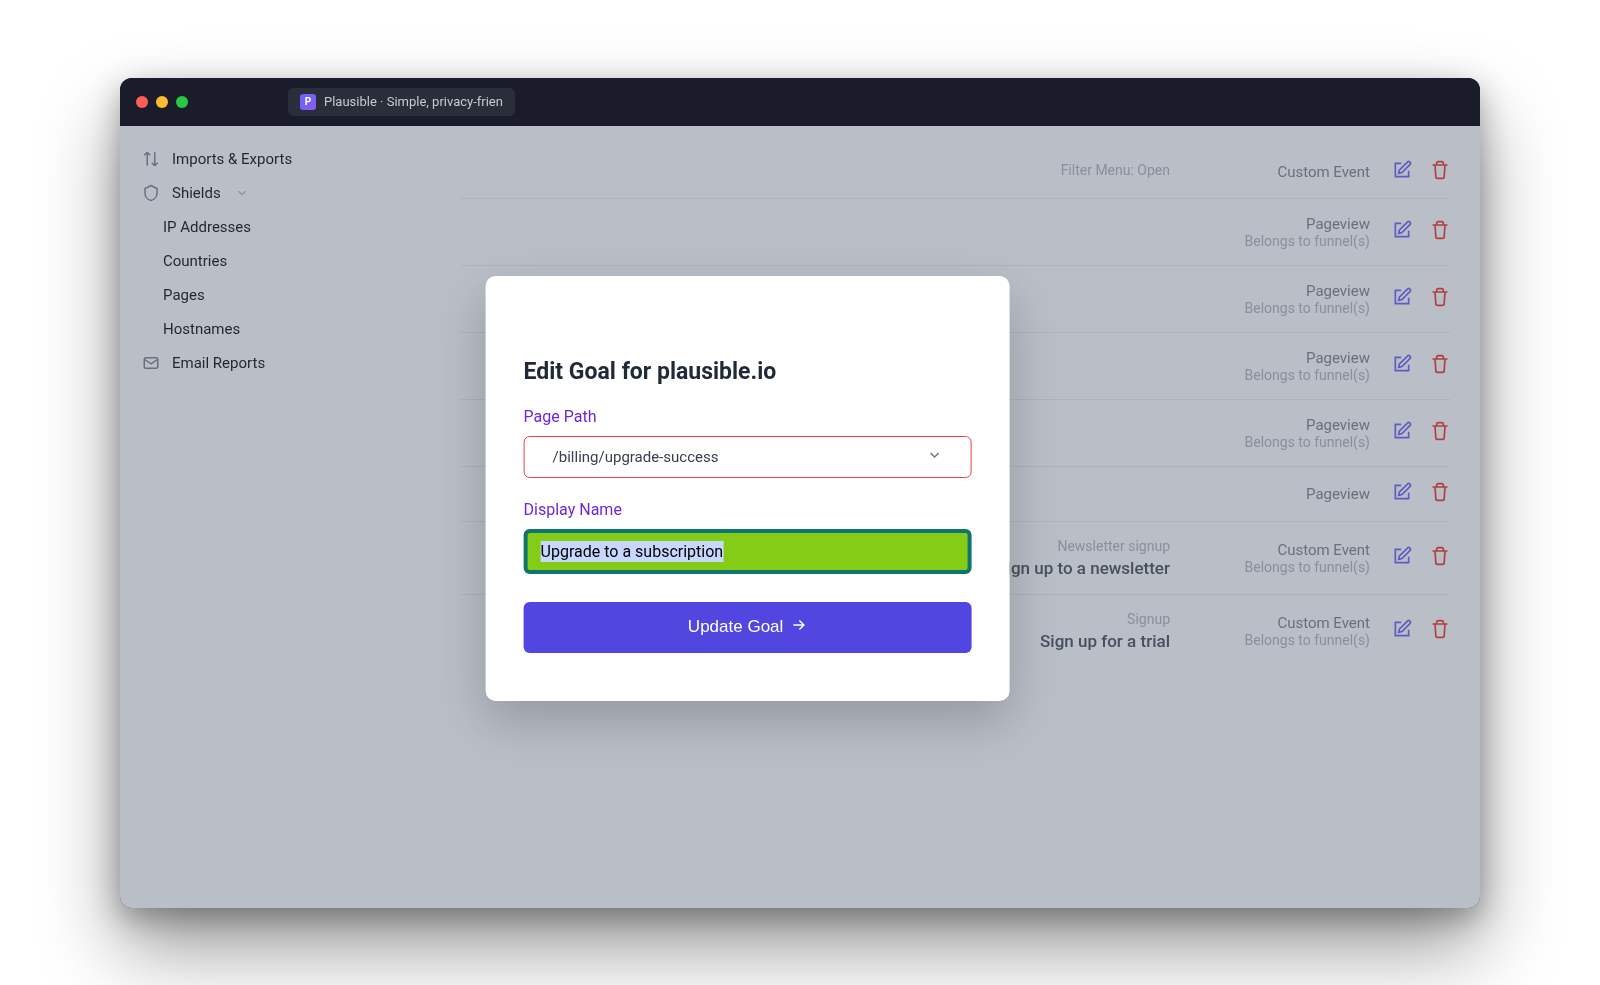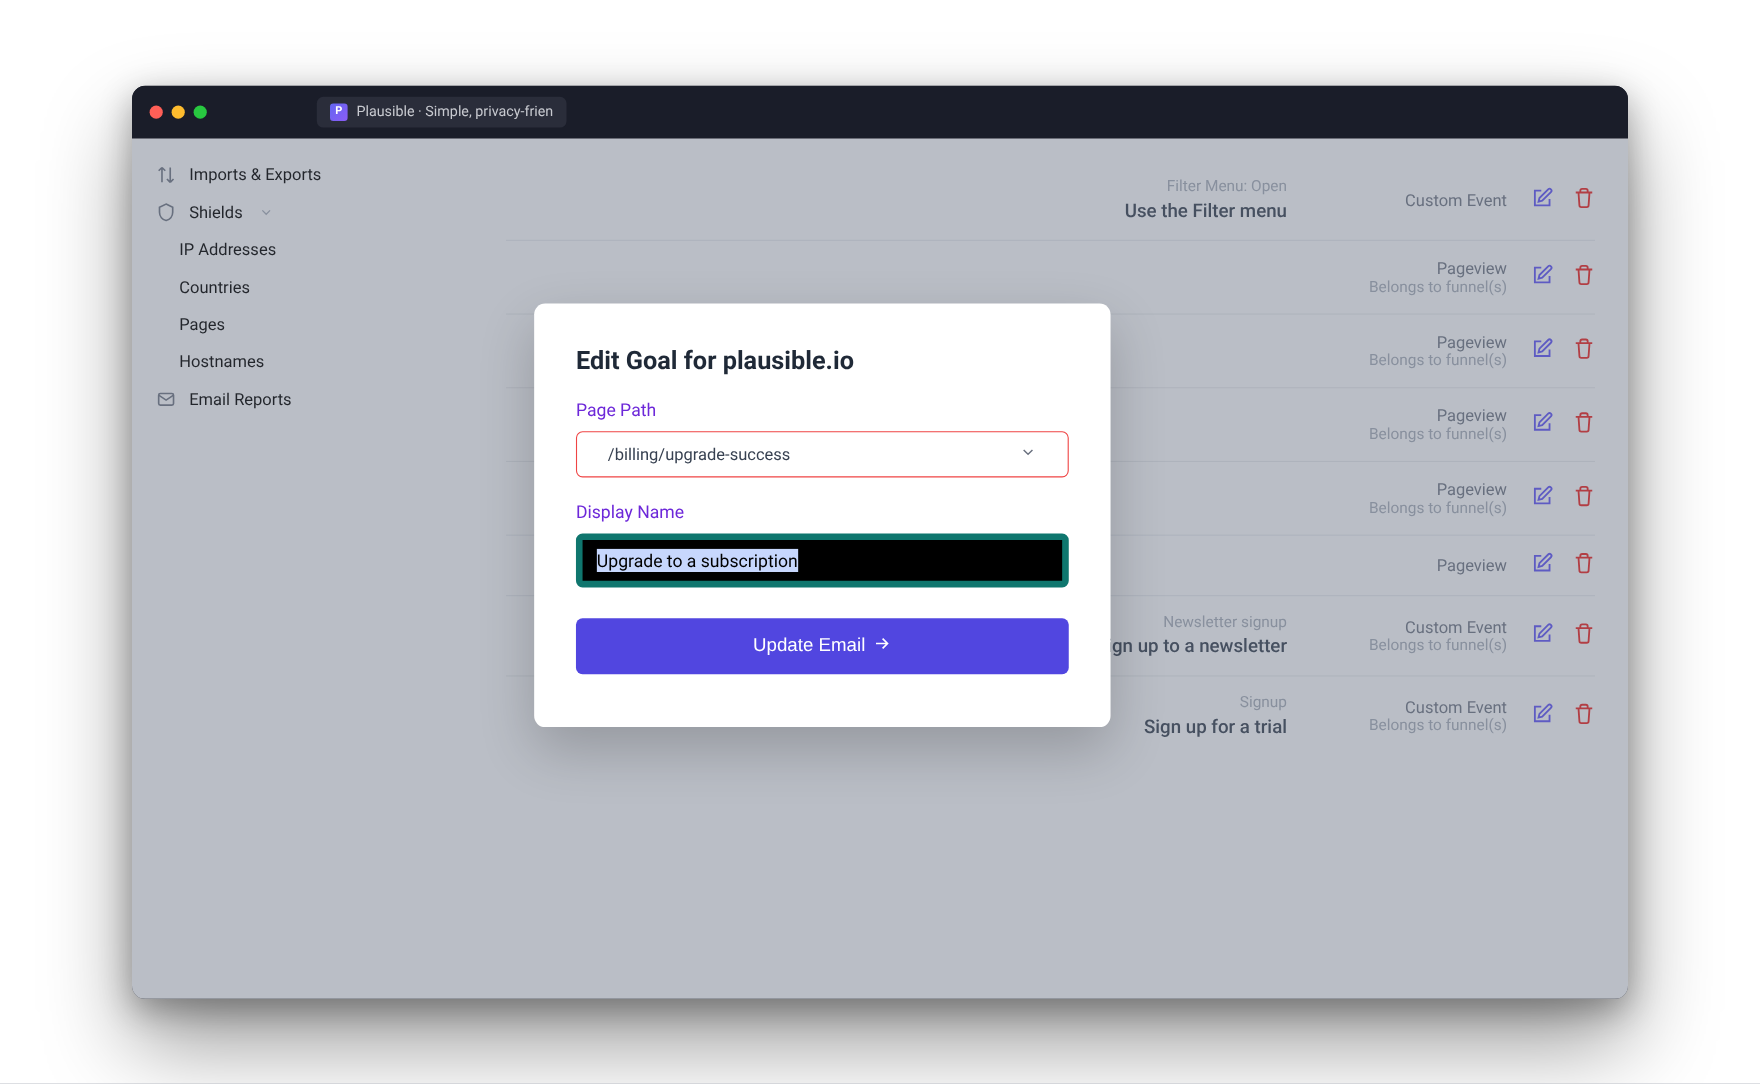--- a/index.html
+++ b/index.html
@@ -28,24 +28,24 @@
     .goal-left { flex: 1; }
     .goal-label { color: #9ca3af; font-size: 14px; margin-bottom: 4px; }
     .goal-title { color: #374151; font-size: 17px; font-weight: 500; }
     .goal-right { display: flex; align-items: center; gap: 22px; min-width: 280px; }
     .goal-meta { flex: 1; }
     .goal-type { color: #6b7280; font-size: 15px; }
     .goal-funnel { color: #9ca3af; font-size: 14px; }
     .goal-actions { display: flex; gap: 18px; }
     .action-btn { width: 20px; height: 20px; cursor: pointer; display: flex; align-items: center; justify-content: center; }
     .modal { position: absolute; top: 150px; left: 50%; transform: translateX(-60%); width: 524px; background: #fff; border-radius: 10px; z-index: 10; padding: 38px 38px 48px; box-shadow: 0 20px 50px rgba(0,0,0,0.2); }
-    .modal-title { font-size: 23px; font-weight: 700; color: #1f2937; margin-bottom: 22px; }
+    .modal-title { font-size: 23px; font-weight: 700; color: #1f2937; margin-bottom: 22px; margin-top: 44px; }
     .field-label { font-size: 16px; color: #6d28d9; margin-bottom: 10px; font-weight: 400; }
     .select-input { width: 100%; border: 1px solid #ef4444; border-radius: 6px; padding: 10px 28px; font-size: 15px; color: #374151; display: flex; align-items: center; justify-content: space-between; background: #fff; cursor: pointer; margin-bottom: 22px; }
-    .text-input-wrap { width: 100%; border: 6px solid #0f766e; border-radius: 6px; padding: 9px 13px; margin-bottom: 28px; background: #000000; }
+    .text-input-wrap { width: 100%; border: 4px solid #0f766e; border-radius: 6px; padding: 9px 13px; margin-bottom: 28px; background: #84cc16; }
     .highlighted-text { background: #c7d7fd; padding: 1px 0; }
     .primary-btn { width: 100%; background: #5146e0; color: #fff; border: none; border-radius: 6px; padding: 14px; font-size: 17px; font-weight: 500; cursor: pointer; display: flex; align-items: center; justify-content: center; gap: 6px; }
   </style>
 </head>
 <body>
 
 <div class="frame">
   <div class="titlebar">
     <div class="traffic">
       <div class="dot red"></div>
@@ -103,21 +103,20 @@
               </svg>
           </span>
           <span>Email Reports</span>
         </div>
       </div>
 
       <div class="main" id="goals-list">
           <div class="goal-row">
             <div class="goal-left">
               <div class="goal-label">Filter Menu: Open</div>
-              <div class="goal-title">Use the Filter menu</div>
             </div>
             <div class="goal-right">
               <div class="goal-meta">
                 <div class="goal-type">Custom Event</div>
               </div>
               <div class="goal-actions">
                 <div class="action-btn">
                   <span><svg viewBox="0 0 24 24" width="20" height="20" fill="none" stroke="#5b52e8" stroke-width="2">
                       <path d="M11 4H4v16h16v-7"></path>
                       <path d="M18.5 2.5a2.1 2.1 0 013 3L12 15l-4 1 1-4 9.5-9.5z"></path>
@@ -317,21 +316,21 @@
             </svg>
         </span>
       </div>
 
       <div class="field-label">Display Name</div>
       <div class="text-input-wrap">
         <span class="highlighted-text">Upgrade to a subscription</span>
       </div>
 
       <button class="primary-btn">
-        <span>Update Email</span>
+        <span>Update Goal</span>
         <span>
           <svg viewBox="0 0 24 24" width="18" height="18" fill="none" stroke="#fff" stroke-width="2">
               <path d="M5 12h14M13 6l6 6-6 6"></path>
             </svg>
         </span>
       </button>
     </div>
 
   </div>
 </div>

